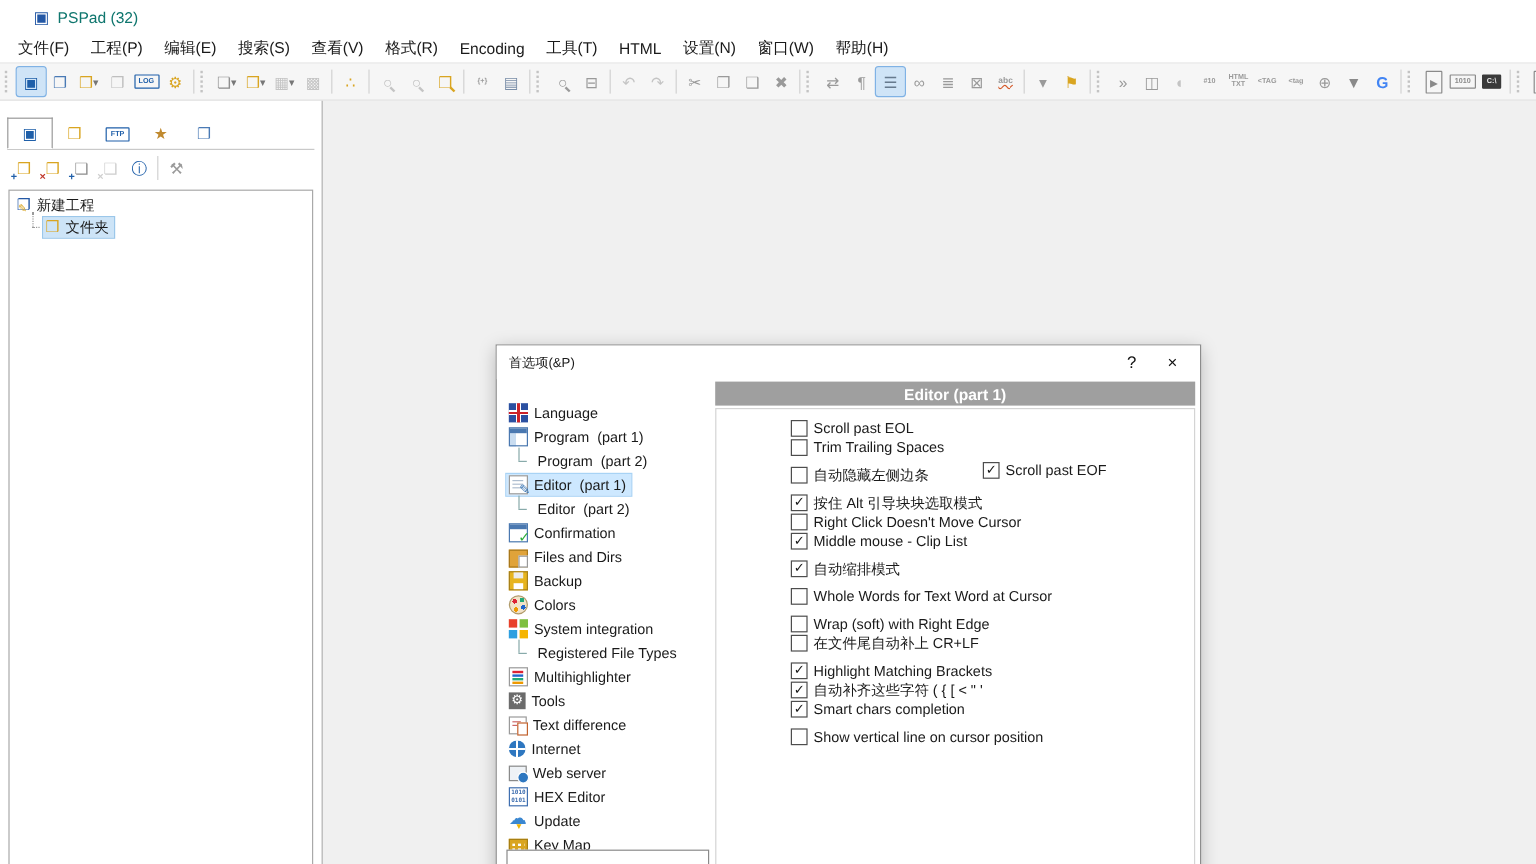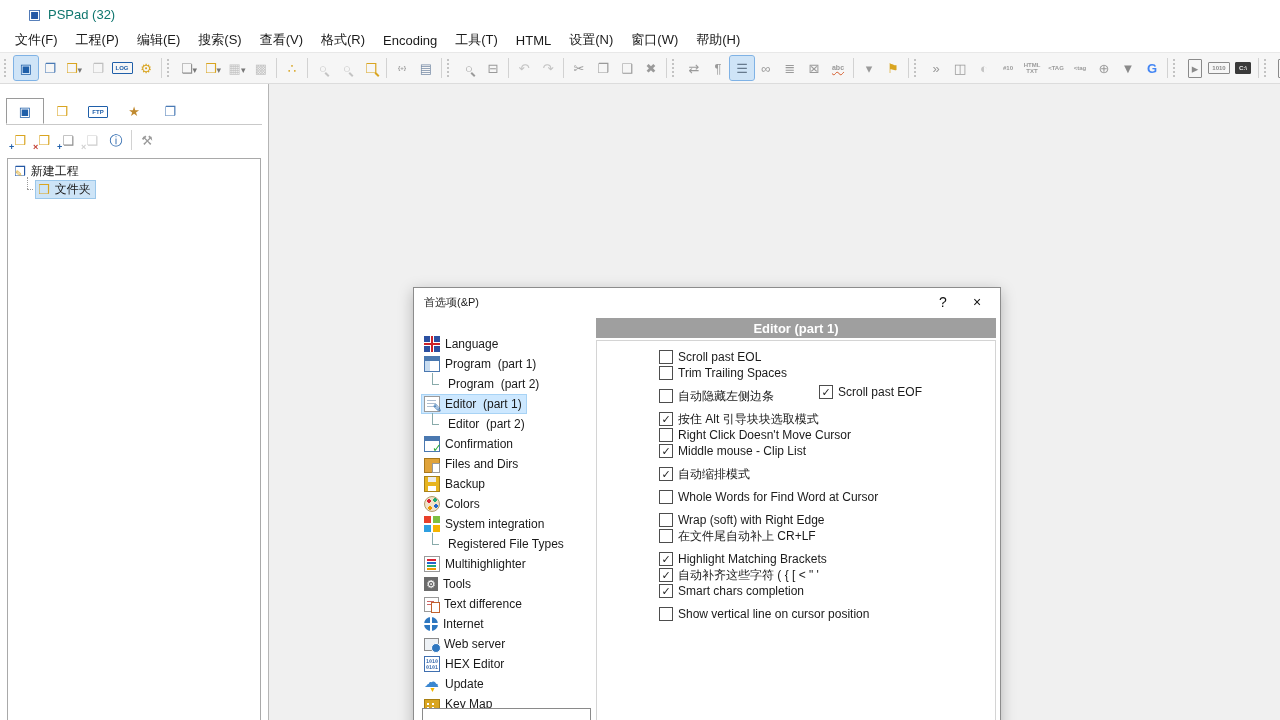--- a/index.html
+++ b/index.html
@@ -565,21 +565,21 @@
             </div>
             <div class="cb-group">
               <div class="cb-row">
                 <span class="cb checked"></span>
                 <span class="cb-label">自动缩排模式</span>
               </div>
             </div>
             <div class="cb-group">
               <div class="cb-row">
                 <span class="cb"></span>
-                <span class="cb-label">Whole Words for Find Word at Cursor</span>
+                <span class="cb-label">Whole Words for Text Word at Cursor</span>
               </div>
             </div>
             <div class="cb-group">
               <div class="cb-row">
                 <span class="cb"></span>
                 <span class="cb-label">Wrap (soft) with Right Edge</span>
               </div>
               <div class="cb-row">
                 <span class="cb"></span>
                 <span class="cb-label">在文件尾自动补上 CR+LF</span>

